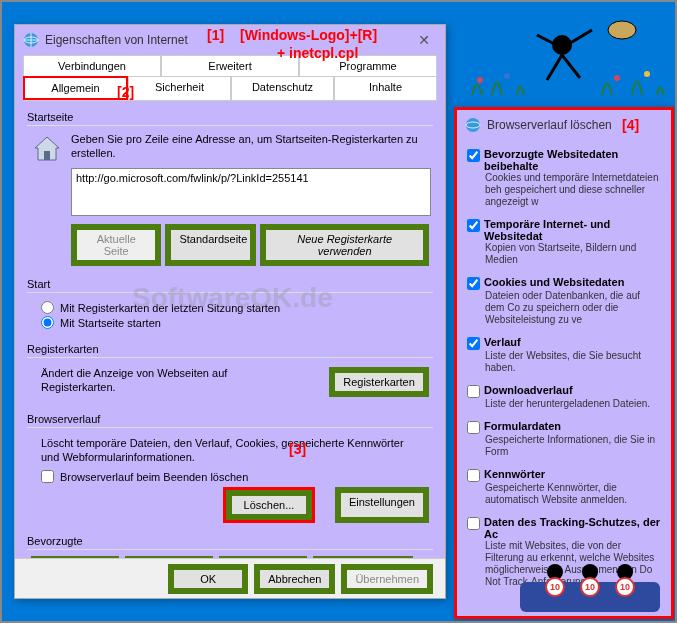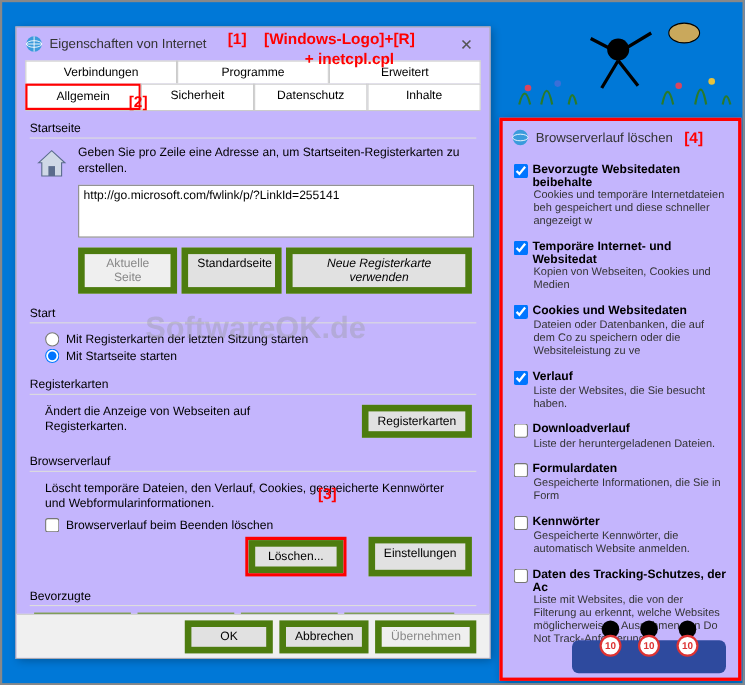--- a/index.html
+++ b/index.html
@@ -95,22 +95,22 @@
           <path d="M8 1 V15 M1 8 H15" stroke="#fff" stroke-width="0.8"></path>
         </svg>
     </span>
     <span>Eigenschaften von Internet</span>
     <span class="close">✕</span>
   </div>
 
   <div class="tabs">
     <div class="tab-row top">
       <div class="tab">Verbindungen</div>
+      <div class="tab">Erweitert</div>
       <div class="tab">Programme</div>
-      <div class="tab">Erweitert</div>
     </div>
     <div class="tab-row">
       <div class="tab active tab-allgemein">Allgemein</div>
       <div class="tab">Sicherheit</div>
       <div class="tab">Datenschutz</div>
       <div class="tab">Inhalte</div>
     </div>
   </div>
 
   <div class="content">
@@ -201,21 +201,21 @@
           <input type="checkbox" checked="" style=""> 
           <span>Bevorzugte Websitedaten beibehalte</span>
         </label>
         <div class="del-desc">Cookies und temporäre Internetdateien beh gespeichert und diese schneller angezeigt w</div>
       </div>
       <div class="del-item">
         <label class="del-head">
           <input type="checkbox" checked="" style=""> 
           <span>Temporäre Internet- und Websitedat</span>
         </label>
-        <div class="del-desc">Kopien von Webseiten, Cookies und Medien</div>
+        <div class="del-desc">Kopien von Startseite, Bildern und Medien</div>
       </div>
       <div class="del-item">
         <label class="del-head">
           <input type="checkbox" checked="" style=""> 
           <span>Cookies und Websitedaten</span>
         </label>
         <div class="del-desc">Dateien oder Datenbanken, die auf dem Co zu speichern oder die Websiteleistung zu ve</div>
       </div>
       <div class="del-item">
         <label class="del-head">

